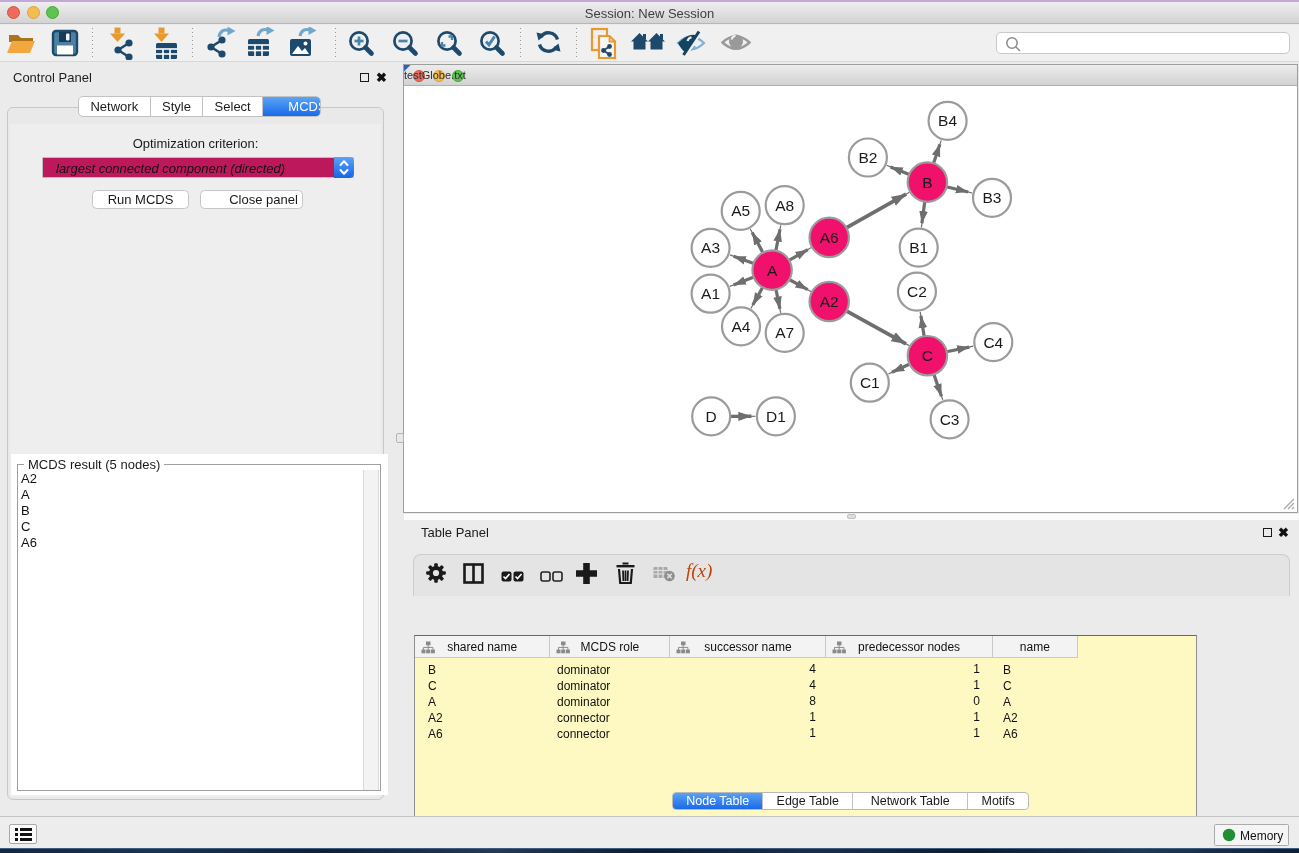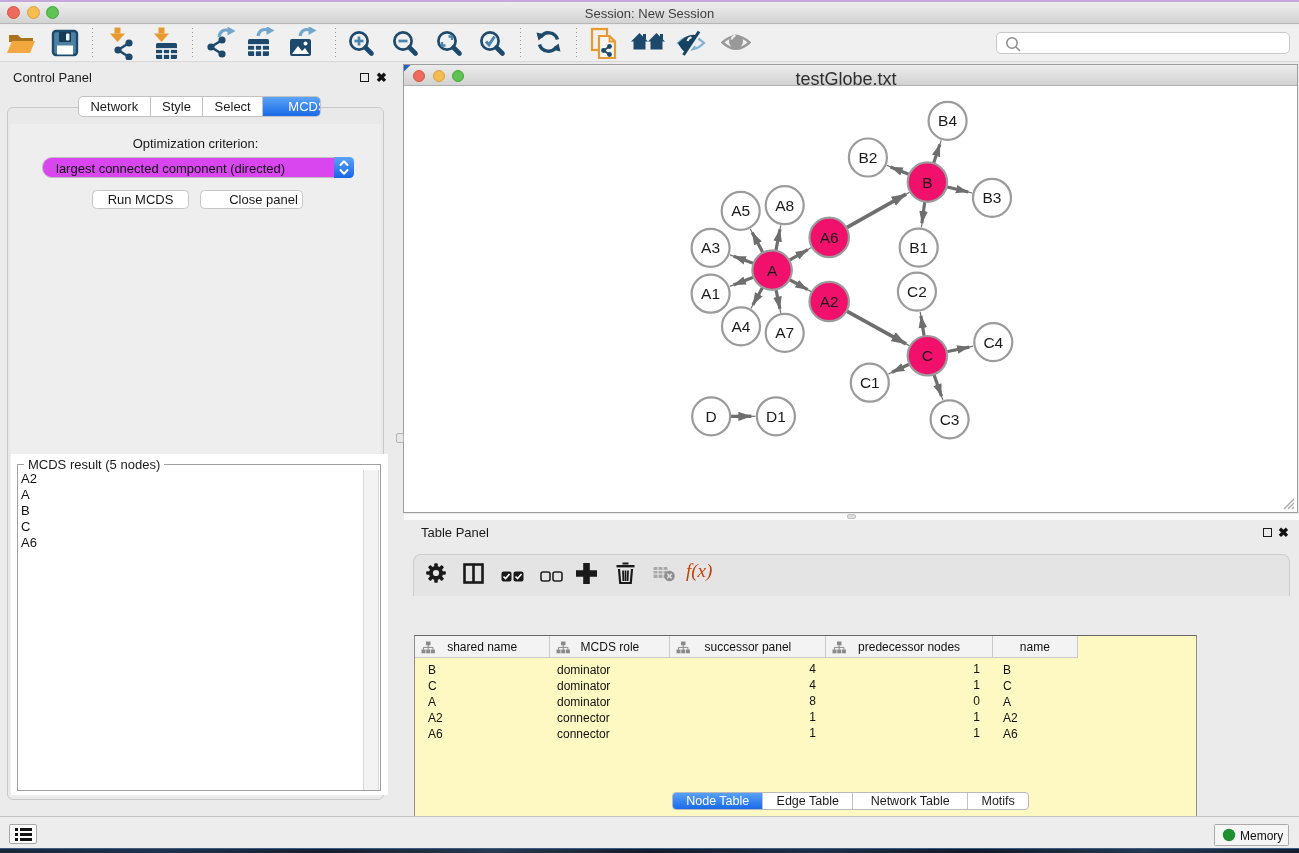--- a/index.html
+++ b/index.html
@@ -31,42 +31,42 @@
 #cp-tabpane { left:7px; top:107px; width:377px; height:693px;
   background:#e9e9e9; border:1px solid #c8c8c8; border-radius:6px; }
 #cp-inner { left:10px; top:124px; width:371px; height:673px; background:#eeeeee; }
 #cp-tabs { left:78px; top:96px; width:243px; height:21px; display:flex;
   border:1px solid #c2c2c2; border-radius:5px; background:#fff; overflow:hidden; }
 #cp-tabs .seg { height:100%; font-size:13px; color:#1a1a1a; display:flex;
   align-items:center; justify-content:center; border-right:1px solid #c2c2c2; }
 #cp-tabs .seg:last-child { border-right:none; }
 #cp-tabs .seg.sel { background:linear-gradient(#5ba4f7,#1a6ae8); color:#fff;padding-left:32px; }
 #opt-label { left:0px; top:136px; width:391px; text-align:center; font-size:13px; color:#1a1a1a; }
-#dropdown { left:42px; top:157px; width:312px; height:21px; background:#d946ef;
-  border:1px solid #bdbdbd; border-radius:10px; font-size:13px; color:#111; }
+#dropdown { left:42px; top:157px; width:312px; height:21px; background:#be185d;
+  border:1px solid #bdbdbd; border-radius:1px; font-size:13px; color:#111;font-style:italic; }
 #dropdown .txt { position:absolute; left:13px; top:2.5px; }
 #dropdown .spin { position:absolute; right:-1px; top:-1px; width:20px; height:21px;
   background:linear-gradient(#5aa3f8,#1765e6); border-radius:0 4.5px 4.5px 0; }
 .btn { position:absolute; height:19px; background:#fff; border:1px solid #c6c6c6;
   border-radius:4.5px; font-size:13px; color:#1a1a1a; text-align:center; line-height:17px; }
 #result-panel { left:11px; top:454px; width:377px; height:341px; background:#fff; }
 #result-border { position:absolute; left:6px; top:10px; width:364px; height:327px;
   border:1px solid #a0a0a0; }
 #result-legend { position:absolute; left:13px; top:3px; background:#fff; padding:0 4px;
   font-size:13px; color:#1a1a1a; }
 #result-list { position:absolute; left:10px; top:17px; font-size:13px; color:#111; line-height:16px; }
 #result-scroll { position:absolute; left:352px; top:16px; width:16px; height:320px;
   background:#f3f3f3; border-left:1px solid #d9d9d9; border-right:1px solid #d9d9d9; }
 
 #netwin { left:403px; top:64px; width:895px; height:449px; background:#fff;
   border:1px solid #9e9e9e; }
 #netwin-titlebar { position:absolute; left:0; top:0; width:100%; height:21px;
   background:linear-gradient(#ececec,#d2d2d2); border-bottom:1px solid #b0b0b0; }
-#netwin-title { position:absolute; left:0; right:9px; top:4px; text-align:center;
-  font-size:18px; color:#2e2e2e; }
+#netwin-title { position:absolute; left:0; right:9px; top:4px; text-align:left;
+  font-size:11px; color:#2e2e2e; }
 
 #tp-title { left:421px; top:525px; font-size:13px; color:#1c1c1c; }
 #tp-toolbar { left:413px; top:554px; width:877px; height:42px; background:#e4e4e4;
   border:1px solid #cdcdcd; border-radius:8px 8px 0 0; border-bottom:none; }
 #tp-table { left:414px; top:595px; width:783px; height:188px; background:#fef9c3;
   border:1px solid #8f8f8f; border-top:1px solid #686868;margin-top:40px; }
 #tp-header { position:absolute; left:0; top:0; width:663px; height:22px; background:#f3f3f3;
   border-bottom:1px solid #c9c9c9; }
 .th { position:absolute; top:0; height:21px; border-right:1px solid #c9c9c9;
   font-size:12px; color:#111; }
@@ -484,21 +484,21 @@
 <g fill="#8a8a8a">
 <rect x="5" y="0.5" width="4.5" height="3.8"></rect>
 <rect x="0.5" y="8.5" width="4" height="3.8"></rect>
               <rect x="5.2" y="8.5" width="4" height="3.8"></rect>
               <rect x="9.9" y="8.5" width="4" height="3.8"></rect>
 </g>
 <g stroke="#8a8a8a" stroke-width="1" fill="none">
 <path d="M7.2,4.3 L7.2,6.4 M2.5,6.4 L11.9,6.4 M2.5,6.4 L2.5,8.5 M7.2,6.4 L7.2,8.5 M11.9,6.4 L11.9,8.5"></path>
 </g>
 </svg>
-          <div class="lbl">successor panel</div>
+          <div class="lbl">successor name</div>
         </div>
 <div class="th" style="left:411.4px;width:166.39999999999998px;">
           <svg class="tree-ic" style="left:6px;" width="14" height="13" viewBox="0 0 14 13">
 <g fill="#8a8a8a">
 <rect x="5" y="0.5" width="4.5" height="3.8"></rect>
 <rect x="0.5" y="8.5" width="4" height="3.8"></rect>
               <rect x="5.2" y="8.5" width="4" height="3.8"></rect>
               <rect x="9.9" y="8.5" width="4" height="3.8"></rect>
 </g>
 <g stroke="#8a8a8a" stroke-width="1" fill="none">

